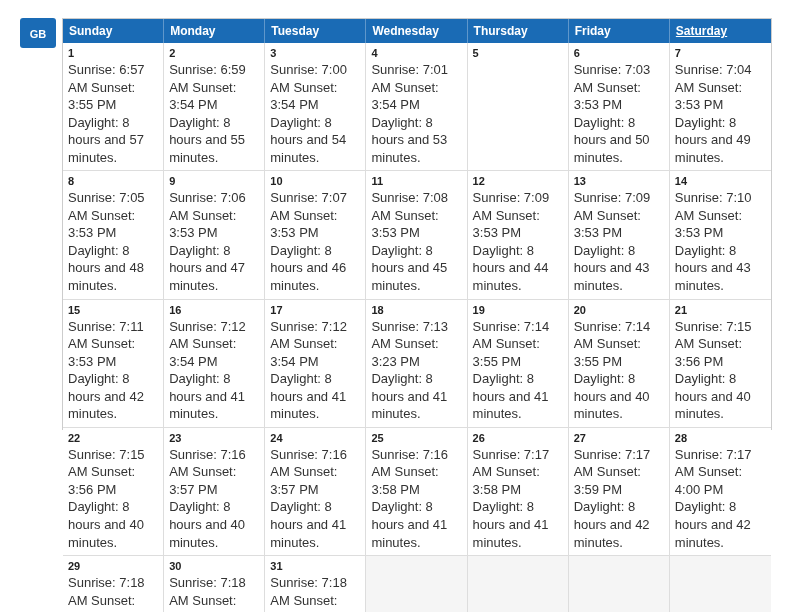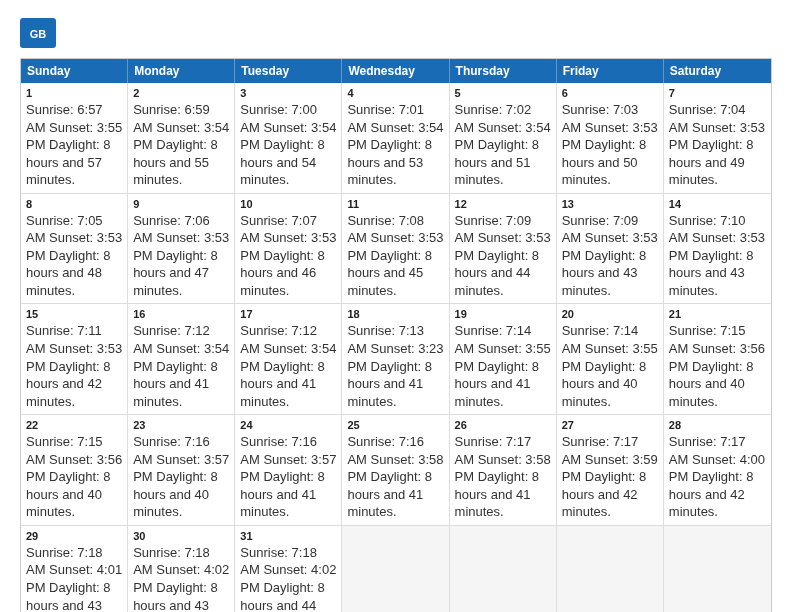--- a/index.html
+++ b/index.html
@@ -8,21 +8,21 @@
       background: #fff;
       width: 792px;
       height: 612px;
       overflow: hidden;
     }
     .page {
       width: 792px;
       height: 440px;
       padding: 18px 20px 10px 20px;
       display: flex;
-      flex-direction: column;
+      flex-direction: row;
     }
     .header {
       display: flex;
       justify-content: space-between;
       align-items: flex-start;
       margin-bottom: 10px;
     }
     .logo {
       display: flex;
       align-items: center;
@@ -66,21 +66,21 @@
       background: #1a6bb5;
     }
     .cal-header-cell {
       color: #fff;
       font-size: 12px;
       font-weight: bold;
       padding: 5px 6px;
       text-align: left;
       border-right: 1px solid rgba(255,255,255,0.3);
     }
-    .cal-header-cell:last-child { border-right: none; }
+    .cal-header-cell:last-child { border-right: none; text-decoration: underline; }
     .cal-body {
       flex: 1;
       display: flex;
       flex-direction: column;
     }
     .cal-row {
       display: grid;
       grid-template-columns: repeat(7, 1fr);
       flex: 1;
       border-bottom: 1px solid #ddd;
@@ -166,24 +166,20 @@
           </div>
           <div class="cal-cell">
             <span class="day-num">4</span>
             <div class="info">Sunrise: 7:01 AM
 Sunset: 3:54 PM
 Daylight: 8 hours
 and 53 minutes.</div>
           </div>
           <div class="cal-cell">
             <span class="day-num">5</span>
-            <div class="info">Sunrise: 7:02 AM
-Sunset: 3:54 PM
-Daylight: 8 hours
-and 51 minutes.</div>
           </div>
           <div class="cal-cell">
             <span class="day-num">6</span>
             <div class="info">Sunrise: 7:03 AM
 Sunset: 3:53 PM
 Daylight: 8 hours
 and 50 minutes.</div>
           </div>
           <div class="cal-cell">
             <span class="day-num">7</span>

